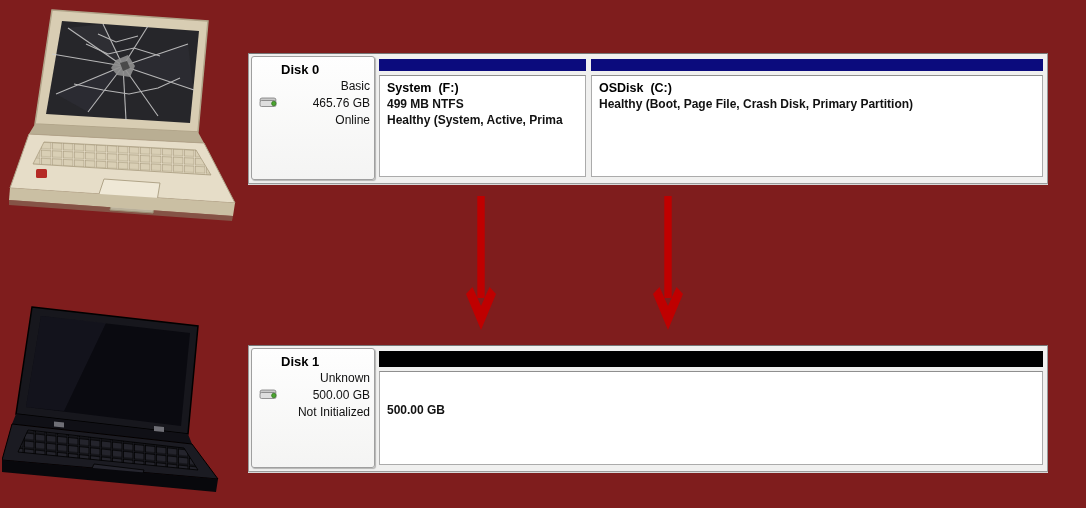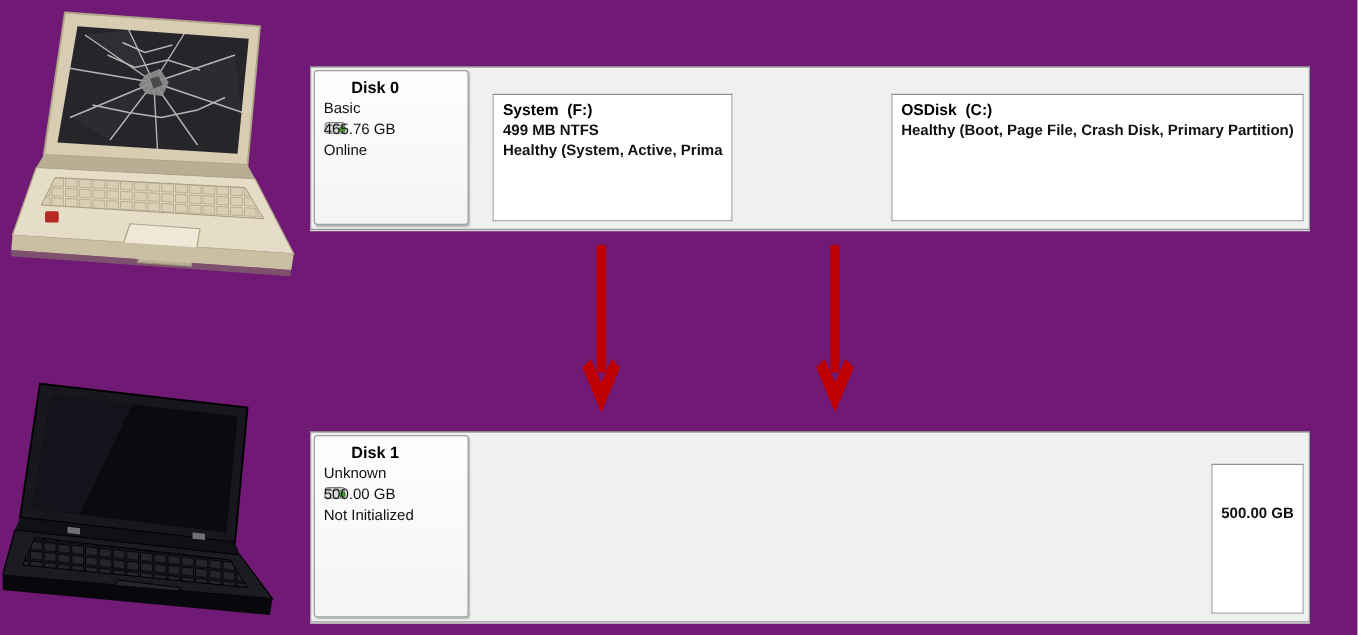--- a/index.html
+++ b/index.html
@@ -1,21 +1,21 @@
 <!DOCTYPE html>
 <html><head>
 <meta charset="utf-8">
 <style>
   * { margin: 0; padding: 0; box-sizing: border-box; }
   html, body { background: #ffffff; }
   .stage {
     position: relative;
     width: 1086px;
     height: 508px;
-    background: #701a75;
+    background: #7f1d1d;
     overflow: hidden;
     font-family: "Liberation Sans", sans-serif;
     color: #111;
   }
 
   
   .laptop { position: absolute; }
   .laptop svg { display: block; width: 100%; height: 100%; }
   .laptop.broken { left: 8px; top: 4px; width: 228px; height: 242px; }
   .laptop.new    { left: 2px; top: 302px; width: 230px; height: 200px; }
@@ -25,21 +25,21 @@
     position: absolute;
     left: 248px;
     width: 800px;
     background: #f0f0ef;
     border: 1px solid #9b9b9b;
     border-top-color: #767676;
     box-shadow: 0 1px 0 #d8d8d8;
     display: flex;
   }
   #disk0 { top: 53px;  height: 131px; }
-  #disk1 { top: 345px; height: 153px; }
+  #disk1 { top: 345px; height: 127px; }
 
   .disk-label {
     width: 124px;
     flex: none;
     margin: 2px 1px 3px 2px;
     background: linear-gradient(#fefefe, #f4f4f3);
     border: 1px solid #9f9f9f;
     border-radius: 3px;
     box-shadow: 1px 1px 1px rgba(0,0,0,0.25);
     padding: 5px 4px 5px 7px;
@@ -50,30 +50,30 @@
     align-items: center;
     gap: 2px;
     font-weight: bold;
     font-size: 13px;
     line-height: 16px;
     color: #000;
     white-space: pre;
   }
   .disk-icon { flex: none; width: 20px; height: 13px; }
   .disk-icon svg { display: block; width: 20px; height: 13px; }
-  .lbl-line { font-size: 12px; line-height: 17px; white-space: pre; }
+  .lbl-line { font-size: 12px; line-height: 17px; white-space: pre; text-align: right; }
 
   .part-area {
     flex: 1;
     display: flex;
     gap: 5px;
     padding: 5px 4px 6px 3px;
     min-width: 0;
   }
-  .part-cell { display: flex; flex-direction: column; min-width: 0; align-items: flex-end; }
+  .part-cell { display: flex; flex-direction: column; min-width: 0; }
   .part-cell.fixed { width: 207px; flex: none; }
   .part-cell.grow  { flex: 1; }
 
   .part-bar { height: 12px; flex: none; background: #0b0b7d; }
   #disk1 .part-bar { height: 16px; }
 
   .part-box {
     flex: 1;
     margin-top: 4px;
     background: #ffffff;

